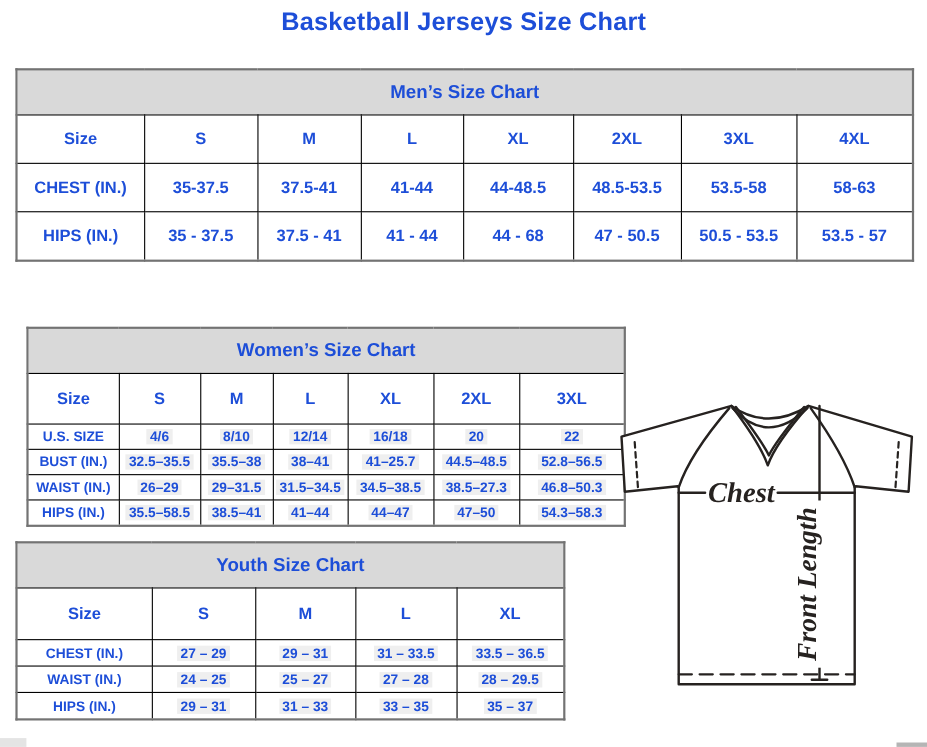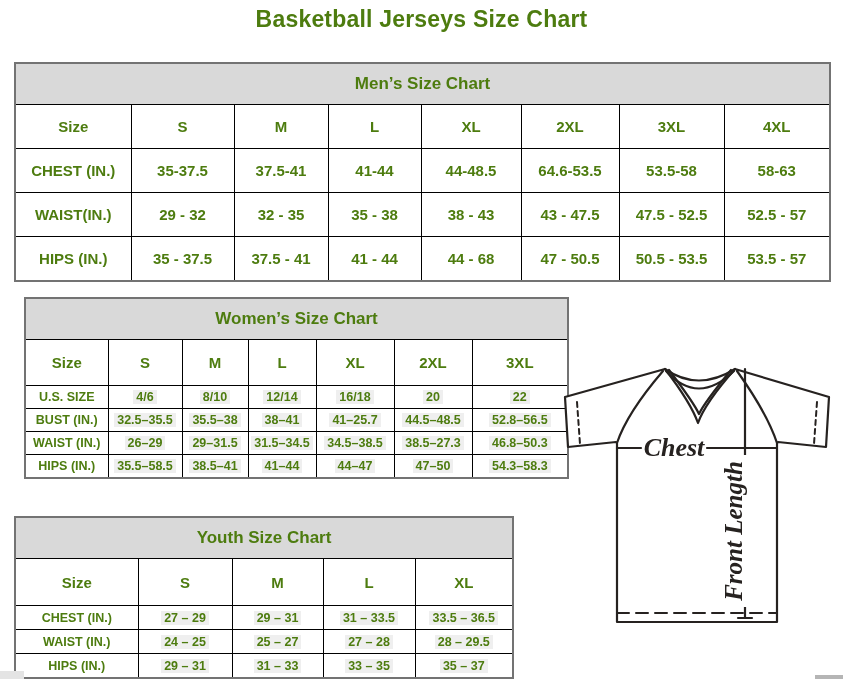--- a/index.html
+++ b/index.html
@@ -1,17 +1,17 @@
 <!DOCTYPE html>
 <html><head>
 <meta charset="utf-8">
 <style>
   html,body{margin:0;padding:0;background:#fff;}
   #page{position:relative;width:843px;height:679px;background:#ffffff;overflow:hidden;
-        font-family:"Liberation Sans", sans-serif;color:#4d7c0f;}
+        font-family:"Liberation Sans", sans-serif;color:#1d4ed8;}
   #main-title{position:absolute;left:0;top:6px;width:843px;text-align:center;
         font-size:23px;font-weight:bold;letter-spacing:0.2px;}
   table.size-table{position:absolute;border-collapse:collapse;table-layout:fixed;
         background:#fff;border:2px solid #737373;}
   table.size-table td{border:1px solid #000;text-align:center;vertical-align:middle;
         font-weight:bold;padding:0;overflow:hidden;white-space:nowrap;}
   td.title-cell{background:#d9d9d9;height:40px;font-size:17px;}
   
   table.men tr.size-row td, table.men tr.data-row td{height:43px;font-size:15px;}
   
@@ -61,33 +61,23 @@
           <td>2XL</td>
           <td>3XL</td>
           <td>4XL</td>
         </tr>
         <tr class="data-row">
           <td class="label-col">CHEST (IN.)</td>
           <td><span>35-37.5</span></td>
           <td><span>37.5-41</span></td>
           <td><span>41-44</span></td>
           <td><span>44-48.5</span></td>
-          <td><span>64.6-53.5</span></td>
+          <td><span>48.5-53.5</span></td>
           <td><span>53.5-58</span></td>
           <td><span>58-63</span></td>
-        </tr>
-        <tr class="data-row">
-          <td class="label-col">WAIST(IN.)</td>
-          <td><span>29 - 32</span></td>
-          <td><span>32 - 35</span></td>
-          <td><span>35 - 38</span></td>
-          <td><span>38 - 43</span></td>
-          <td><span>43 - 47.5</span></td>
-          <td><span>47.5 - 52.5</span></td>
-          <td><span>52.5 - 57</span></td>
         </tr>
         <tr class="data-row">
           <td class="label-col">HIPS (IN.)</td>
           <td><span>35 - 37.5</span></td>
           <td><span>37.5 - 41</span></td>
           <td><span>41 - 44</span></td>
           <td><span>44 - 68</span></td>
           <td><span>47 - 50.5</span></td>
           <td><span>50.5 - 53.5</span></td>
           <td><span>53.5 - 57</span></td>
@@ -150,21 +140,21 @@
           <td><span class="hl">35.5–58.5</span></td>
           <td><span class="hl">38.5–41</span></td>
           <td><span class="hl">41–44</span></td>
           <td><span class="hl">44–47</span></td>
           <td><span class="hl">47–50</span></td>
           <td><span class="hl">54.3–58.3</span></td>
         </tr>
       </tbody>
   </table>
 
-  <table class="size-table youth hl-values" style="left:14px;top:516px;width:498px;padding-left:40px;">
+  <table class="size-table youth hl-values" style="left:14px;top:492px;width:498px;padding-left:40px;">
     <colgroup>
       <col style="width:123px">
         <col style="width:94px">
         <col style="width:91px">
         <col style="width:92px">
       <col style="width:98px">
     </colgroup>
     <tbody>
         <tr>
           <td class="title-cell" colspan="5">Youth Size Chart</td>

